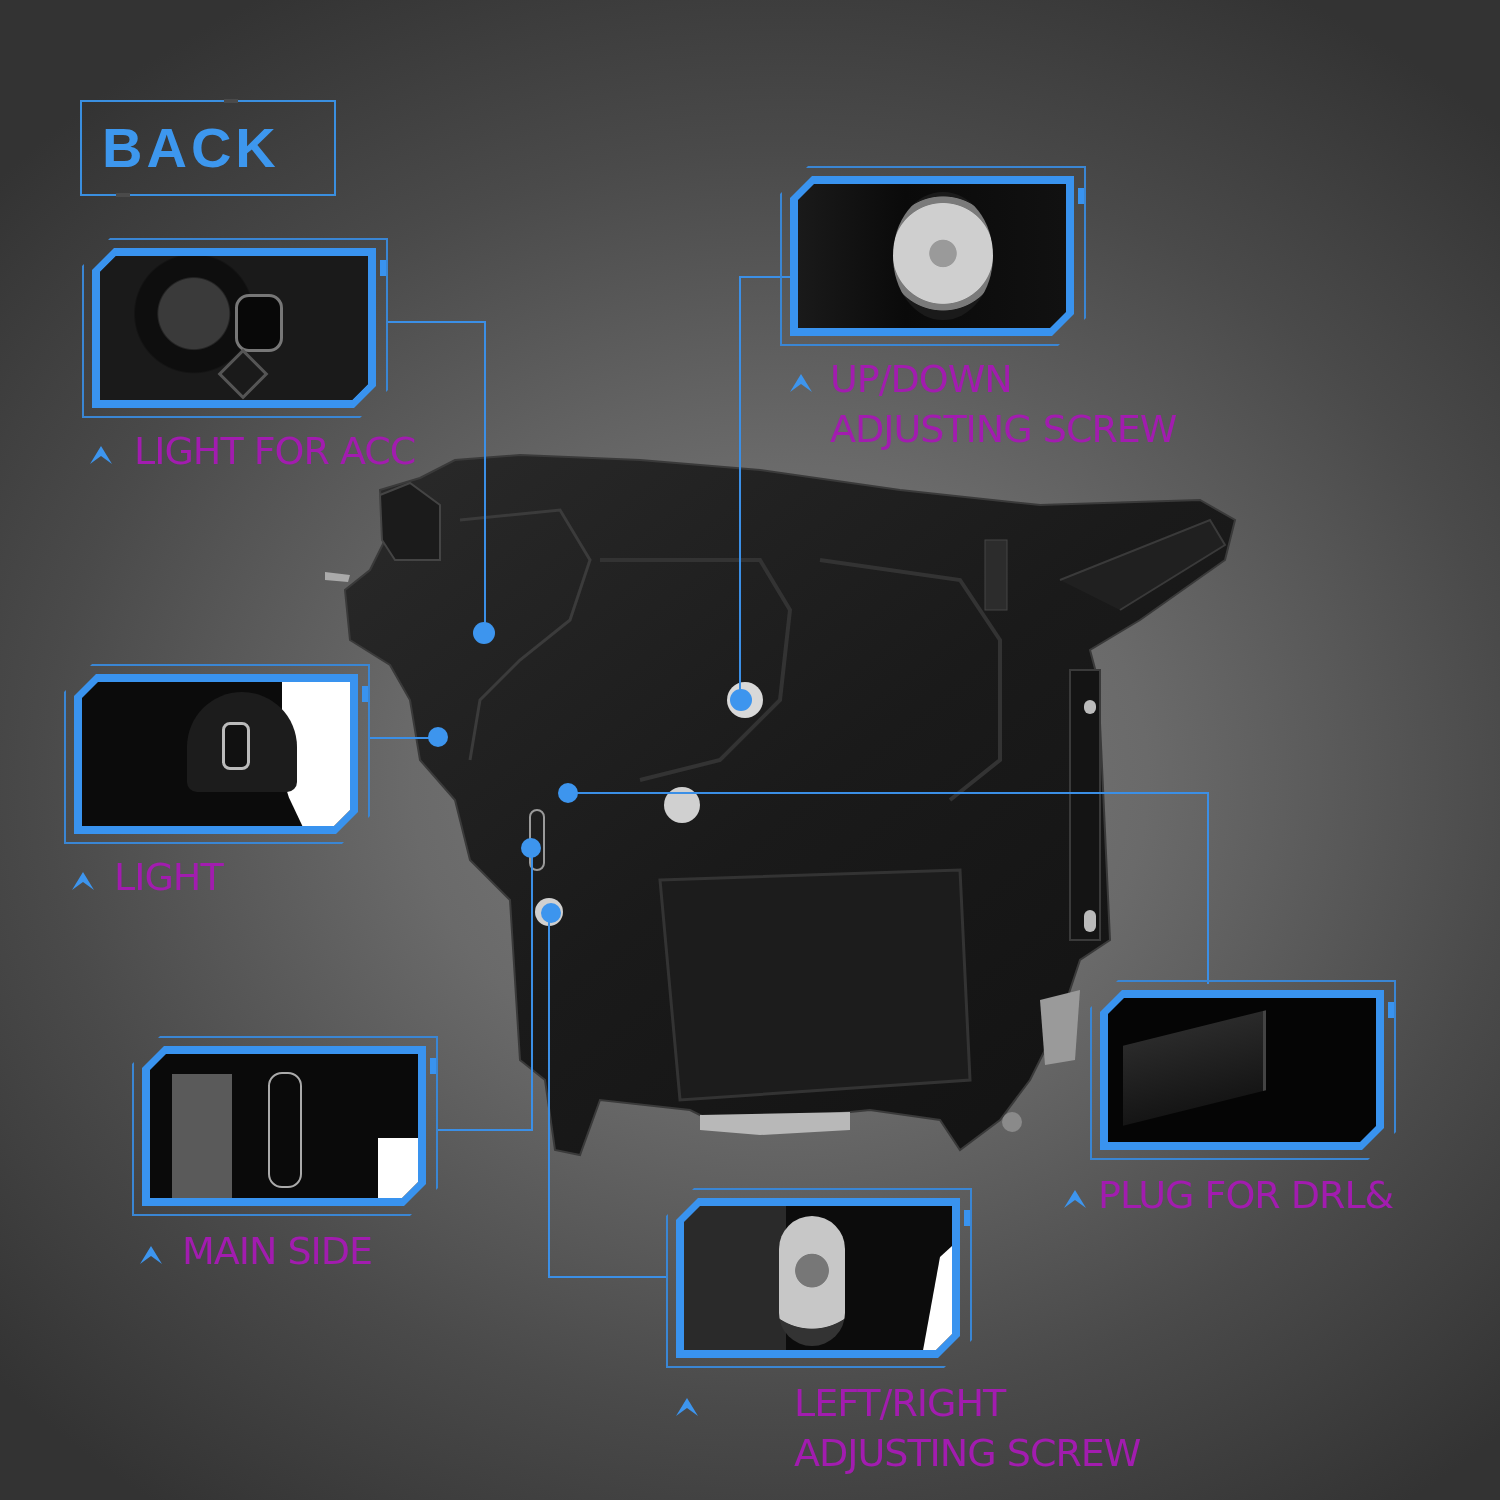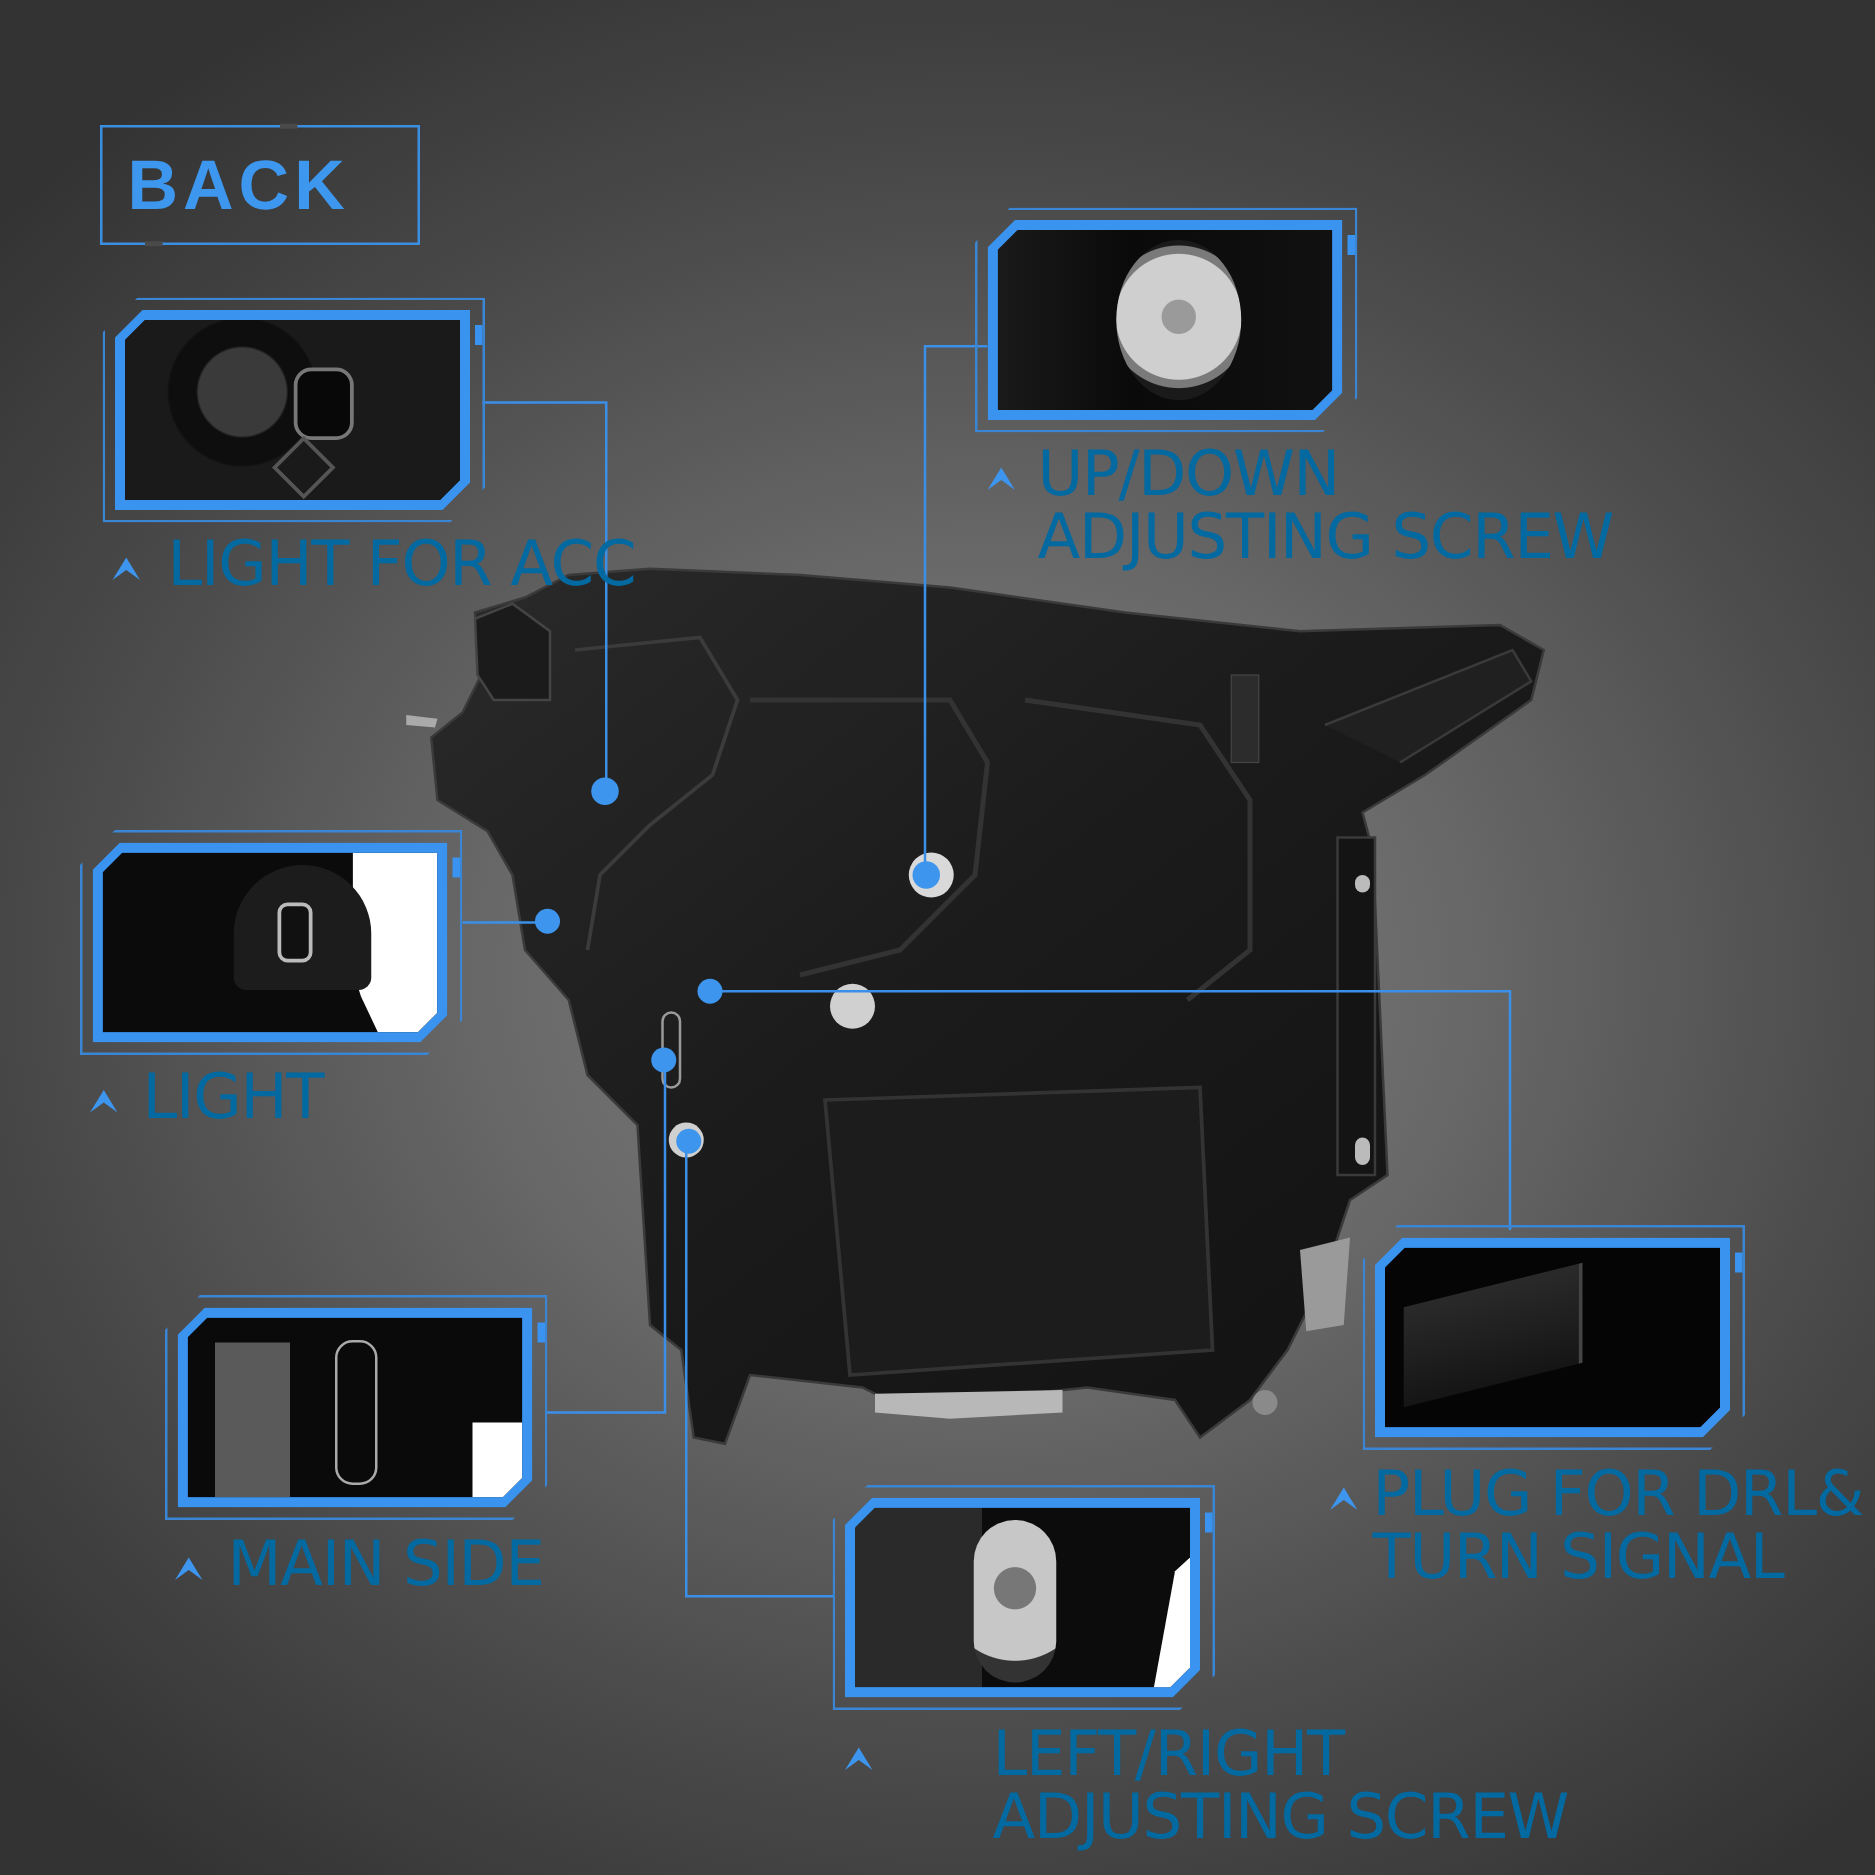--- a/index.html
+++ b/index.html
@@ -29,21 +29,21 @@
     clip-path: polygon(22px 0, 100% 0, 100% calc(100% - 22px), calc(100% - 22px) 100%, 0 100%, 0 22px);
   }
   .frame .photo {
     position:absolute; left:8px; top:8px; right:8px; bottom:8px;
     clip-path: polygon(16px 0, 100% 0, 100% calc(100% - 16px), calc(100% - 16px) 100%, 0 100%, 0 16px);
     overflow:hidden;
   }
   .frame .tab { position:absolute; right:2px; top:22px; width:6px; height:16px; background:#3993ef; }
 
   
-  .label { position:absolute; color:#0369a1; font-family:"DejaVu Sans", sans-serif; font-size:50px; line-height:50px; letter-spacing:-1px; white-space:nowrap; }
+  .label { position:absolute; color:#a21caf; font-family:"DejaVu Sans", sans-serif; font-size:38px; line-height:50px; letter-spacing:-1px; white-space:nowrap; }
   .chev { position:absolute; width:26px; height:26px; }
 
   
   svg.lines { position:absolute; left:0; top:0; width:1500px; height:1500px; pointer-events:none; }
 </style>
 </head>
 <body>
 
 <svg class="abs" style="left:0;top:0;width:1500px;height:1500px;" viewBox="0 0 1500 1500">
   <defs>
@@ -187,21 +187,20 @@
       <div style="position:absolute;left:15px;top:30px;width:140px;height:80px;background:linear-gradient(180deg,#2a2a2a,#151515);transform:skewY(-14deg);border-right:3px solid #444;"></div>
     </div>
   </div>
   <div class="tab"></div>
 </div>
 <svg class="chev" style="left:1062px;top:1184px;" viewBox="0 0 26 26">
     <path d="M2,24 L13,6 L24,24 L13,16 Z" fill="#3d95ee"></path>
   </svg>
 <div class="label" style="left:1098px;top:1170px;">
   <div>PLUG FOR DRL&amp;</div>
-  <div>TURN SIGNAL</div>
 </div>
 
 <div class="frame" style="left:666px;top:1188px;width:306px;height:180px;">
   <div class="outer"></div>
   <div class="inner">
     <div class="photo" style="background:linear-gradient(90deg,#2a2a2a 0 38%,#0c0c0c 38% 100%);">
       <div style="position:absolute;left:95px;top:10px;width:66px;height:130px;border-radius:33px;background:radial-gradient(circle at 50% 42%, #777 0 20%, #c7c7c7 21% 70%, #333 71%);"></div>
       <div style="position:absolute;right:0;top:40px;width:30px;height:110px;background:#fff;clip-path:polygon(100% 0,100% 100%,0 100%,60% 10%);"></div>
     </div>
   </div>

